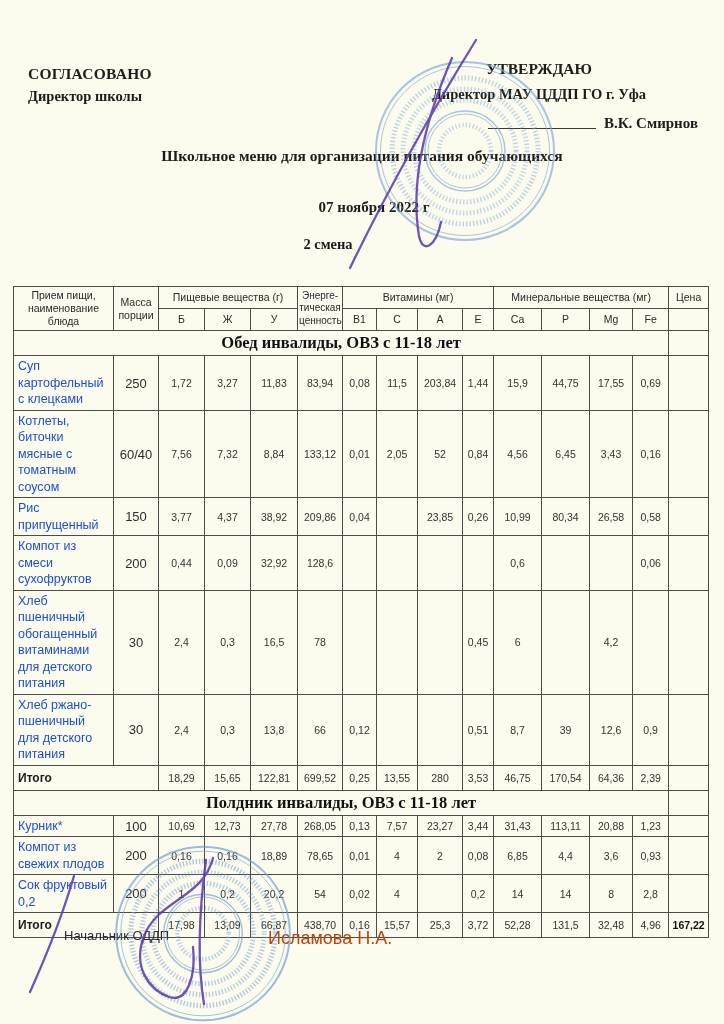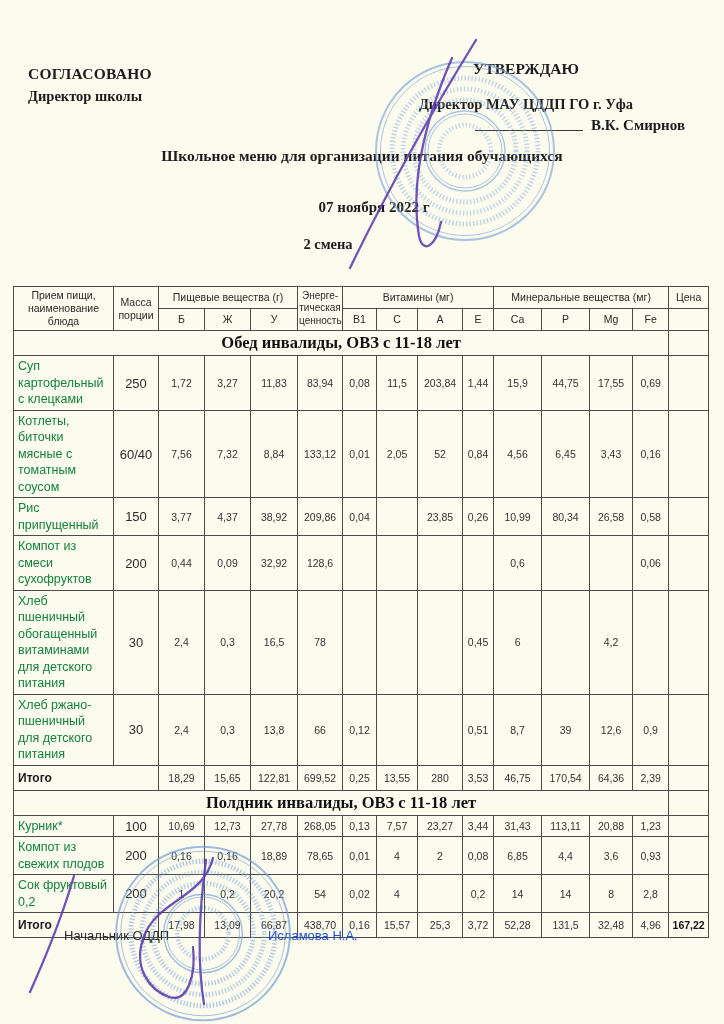--- a/index.html
+++ b/index.html
@@ -9,54 +9,54 @@
     font-family:"Liberation Serif",serif;
     color:#1c1c1c;
     position:relative;
     overflow:hidden;
   }
   .abs{position:absolute;}
   
   .hdr-left{left:28px;top:65px;font-weight:bold;}
   .hdr-left .l1{font-size:15.5px;letter-spacing:.3px;}
   .hdr-left .l2{font-size:14.5px;margin-top:5px;}
-  .hdr-right{left:367px;top:60px;width:318px;font-weight:bold;text-align:center;}
+  .hdr-right{left:380px;top:60px;width:318px;font-weight:bold;text-align:center;}
   .hdr-right .l1{font-size:15.5px;}
-  .hdr-right .l2{font-size:14.5px;margin-top:18px;white-space:nowrap;}
-  .hdr-right .l3{display:flex;align-items:flex-end;justify-content:flex-end;margin-top:4px;}
+  .hdr-right .l2{font-size:14.5px;margin-top:8px;white-space:nowrap;}
+  .hdr-right .l3{display:flex;align-items:flex-end;justify-content:flex-end;margin-top:12px;}
   .sig-line{width:108px;height:0;border-bottom:1.6px solid #3a3a3a;margin:0 8px 3px 0;}
   .hdr-right .name{font-size:15px;white-space:nowrap;}
   .doc-title{left:0;top:147px;width:724px;text-align:center;font-weight:bold;font-size:15.5px;}
   .doc-date{left:12px;top:199px;width:724px;text-align:center;font-weight:bold;font-size:15px;}
   .doc-shift{left:0;top:236px;width:656px;text-align:center;font-weight:bold;font-size:14.5px;}
   
   table.menu{
     position:absolute;left:13px;top:286px;width:558px;
     border-collapse:collapse;table-layout:fixed;
     font-family:"Liberation Sans",sans-serif;
     background:transparent;
   }
   table.menu th, table.menu td{border:1px solid #4c4c4c;}
   table.menu{border:1.5px solid #3c3c3c;}
   th.hcell{font-weight:normal;font-size:10.5px;color:#2a2a2a;padding:2px 1px;text-align:center;line-height:1.25;}
   th.energy{font-size:10px;}
-  td.name{font-size:12.5px;color:#15803d;padding:2px 4px;line-height:1.32;vertical-align:top;}
+  td.name{font-size:12.5px;color:#1d4ed8;padding:2px 4px;line-height:1.32;vertical-align:top;}
   td.mass{font-size:13px;color:#2d2d2d;text-align:center;vertical-align:middle;}
   td.num{font-size:10.5px;color:#333;text-align:center;vertical-align:middle;padding:1px;}
   td.banner{
     font-family:"Liberation Serif",serif;font-weight:bold;font-size:16.5px;
     text-align:center;padding:2px;color:#111;
   }
   td.total-label{font-size:12px;font-weight:bold;padding:2px 4px;color:#1d1d1d;}
   tr.total-row td{height:20px;}
   td.price-val{font-weight:bold;font-size:10.5px;color:#111;}
   tr.dish-row td.name{min-height:14px;}
   
   .foot-role{left:64px;top:928px;font-family:"Liberation Sans",sans-serif;font-size:13px;color:#2b2b2b;}
-  .foot-name{left:268px;top:928px;font-family:"Liberation Sans",sans-serif;font-size:13px;color:#1d4ed8;}
+  .foot-name{left:268px;top:928px;font-family:"Liberation Sans",sans-serif;font-size:18px;color:#c2410c;}
   
   .overlay{position:absolute;left:0;top:0;pointer-events:none;}
 </style>
 </head>
 <body>
 
 <div class="abs hdr-left">
   <div class="l1">СОГЛАСОВАНО</div>
   <div class="l2">Директор школы</div>
 </div>

